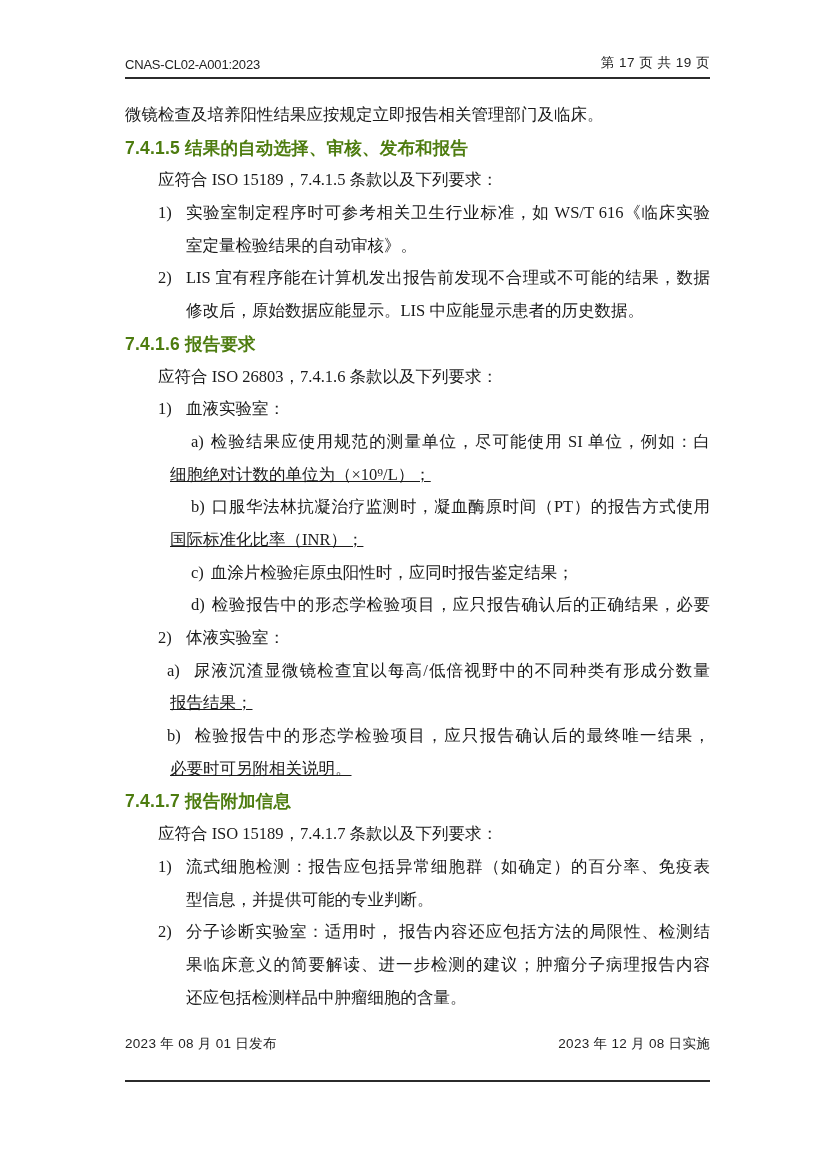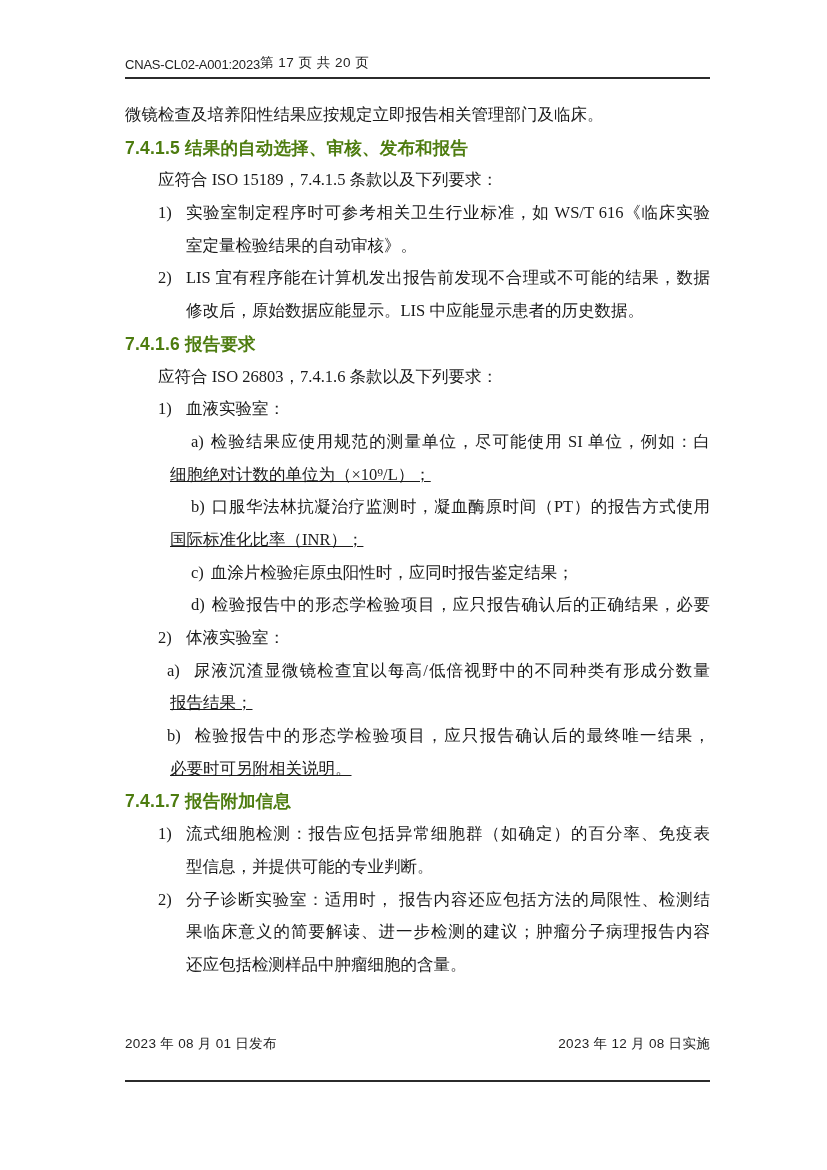--- a/index.html
+++ b/index.html
@@ -12,21 +12,21 @@
     position:relative;
     width:827px;height:1170px;
     background:var(--bg);
     overflow:hidden;
     font-family:"Liberation Serif", serif;
     color:var(--text);
   }
   
   .hdr{
     position:absolute;left:125px;right:117px;top:54px;
-    display:flex;justify-content:flex-start;align-items:flex-end;
+    display:flex;justify-content:space-between;align-items:flex-end;
     font-family:"Liberation Sans", sans-serif;
     font-size:13px;letter-spacing:-0.2px;color:#222;
   }
   .hdr .pageinfo{font-size:13.5px;letter-spacing:0.5px;}
   .hdr-rule{
     position:absolute;left:125px;right:117px;top:77px;height:2px;
     background:var(--rule);
   }
   
   .doc{
@@ -71,21 +71,21 @@
     height:22px;
   }
 </style>
 </head>
 <body>
 
 <div class="page">
 
   <div class="hdr">
     <span>CNAS-CL02-A001:2023</span>
-    <span class="pageinfo">第 17 页 共 20 页</span>
+    <span class="pageinfo">第 17 页 共 19 页</span>
   </div>
   <div class="hdr-rule"></div>
 
   <div class="doc">
       <div class="block para">
         <div class="line first"><span class="txt">微镜检查及培养阳性结果应按规定立即报告相关管理部门及临床。</span></div>
       </div>
       <div class="block heading">
         <div class="line first"><span class="txt">7.4.1.5 结果的自动选择、审核、发布和报告</span></div>
       </div>
@@ -130,20 +130,23 @@
         <div class="line first just"><span class="label">a)</span><span class="txt">尿液沉渣显微镜检查宜以每高/低倍视野中的不同种类有形成分数量</span></div>
         <div class="line cont"><span class="txt">报告结果；</span></div>
       </div>
       <div class="block subitem wide">
         <div class="line first just"><span class="label">b)</span><span class="txt">检验报告中的形态学检验项目，应只报告确认后的最终唯一结果，</span></div>
         <div class="line cont"><span class="txt">必要时可另附相关说明。</span></div>
       </div>
       <div class="block heading">
         <div class="line first"><span class="txt">7.4.1.7 报告附加信息</span></div>
       </div>
+      <div class="block para">
+        <div class="line first indent"><span class="txt">应符合 ISO 15189，7.4.1.7 条款以及下列要求：</span></div>
+      </div>
       <div class="block item">
         <div class="line first just"><span class="label">1)</span><span class="txt">流式细胞检测：报告应包括异常细胞群（如确定）的百分率、免疫表</span></div>
         <div class="line cont"><span class="txt">型信息，并提供可能的专业判断。</span></div>
       </div>
       <div class="block item">
         <div class="line first just"><span class="label">2)</span><span class="txt">分子诊断实验室：适用时， 报告内容还应包括方法的局限性、检测结</span></div>
         <div class="line cont just"><span class="txt">果临床意义的简要解读、进一步检测的建议；肿瘤分子病理报告内容</span></div>
         <div class="line cont"><span class="txt">还应包括检测样品中肿瘤细胞的含量。</span></div>
       </div>
     </div>

